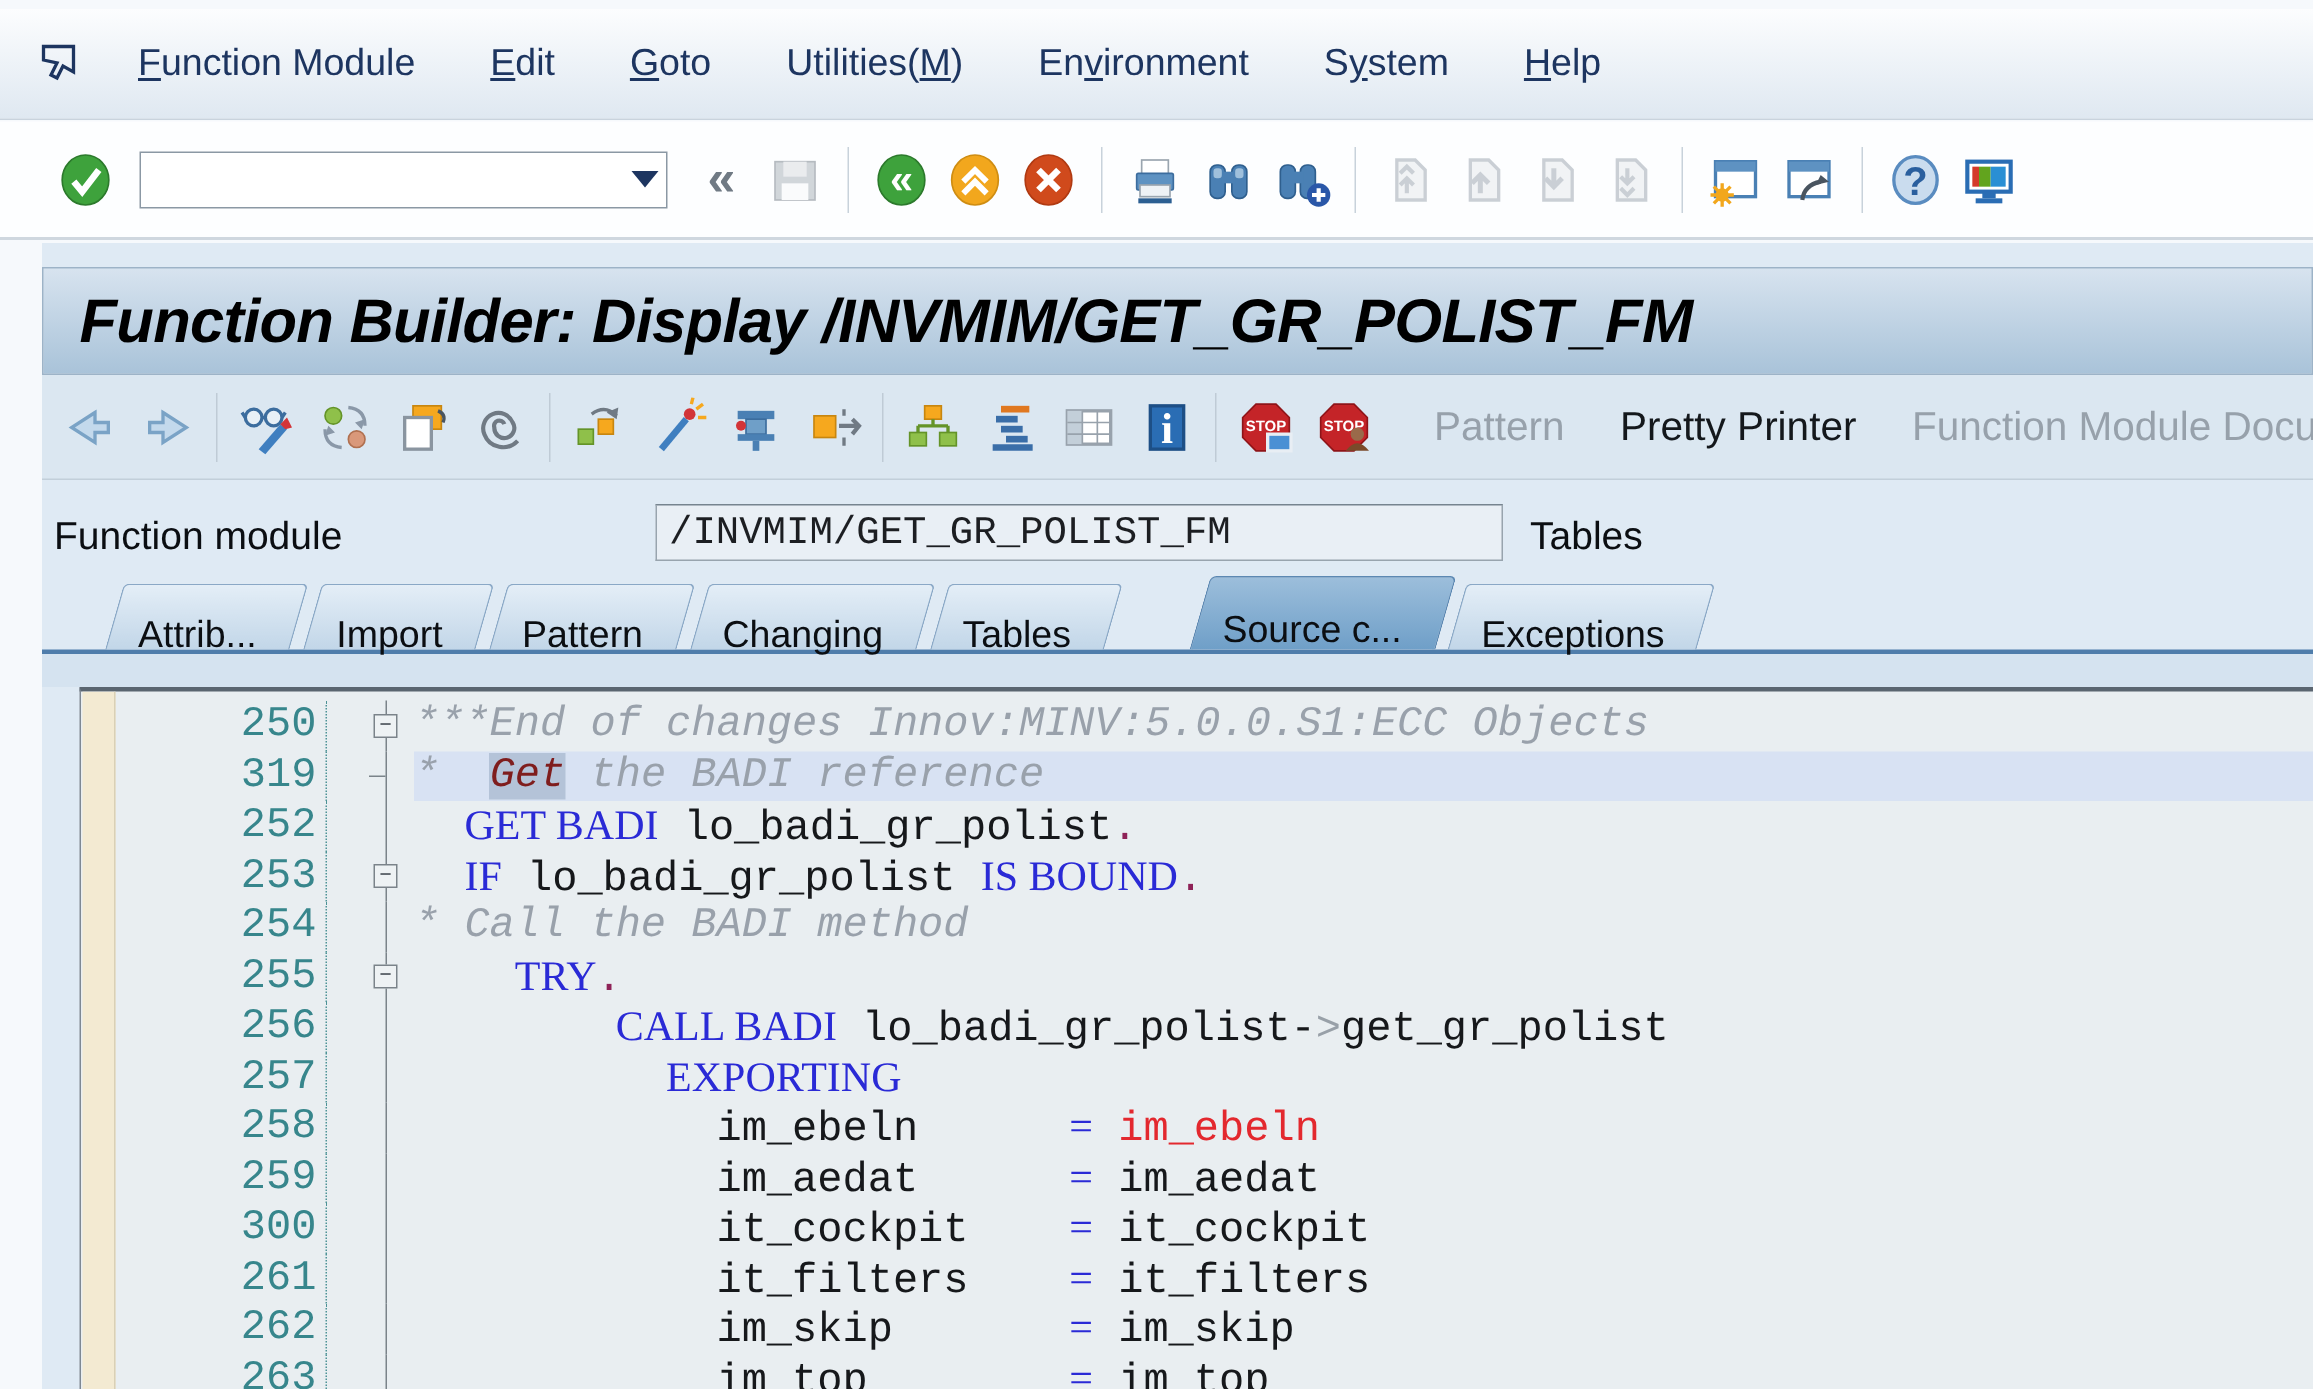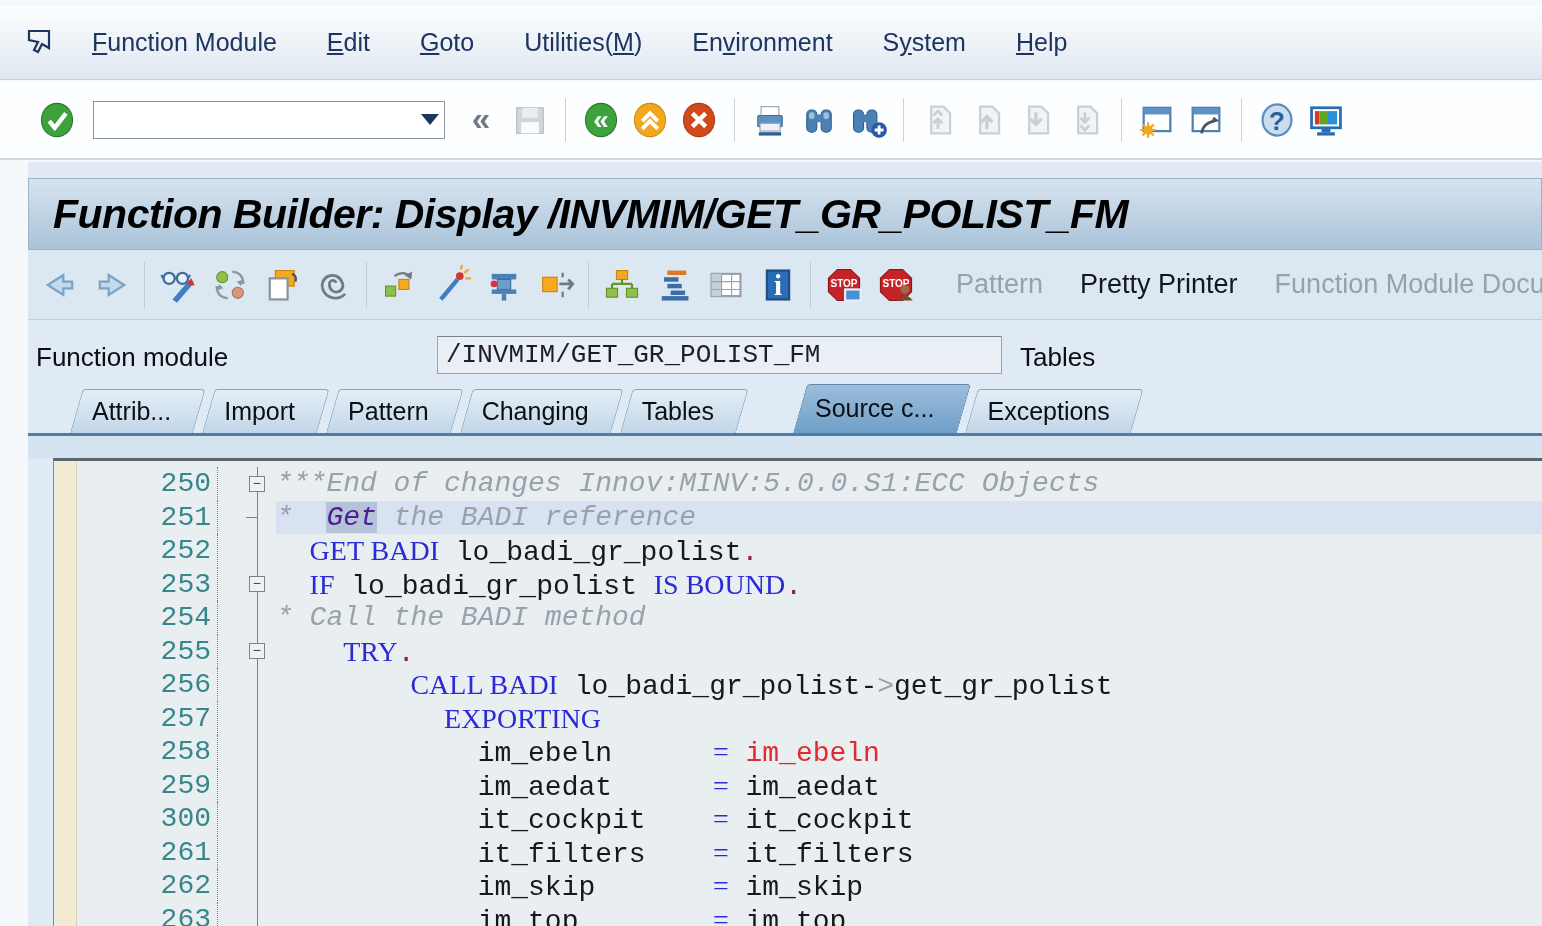--- a/index.html
+++ b/index.html
@@ -42,21 +42,21 @@
   .atb-btn.disabled{color:#97a1ab;}
   
   .formrow{position:relative;height:66px;}
   .formrow .flabel{position:absolute;left:8px;top:22px;font-size:26px;color:#0b0e12;}
   .formrow .fval{position:absolute;left:409px;top:16px;width:565px;height:38px;
     background:#e9eff5;border:1px solid #98a4ae;border-top-color:#76848f;
     font-family:"Liberation Mono",monospace;font-size:26px;color:#1c1e22;padding:0 8px;}
   .formrow .fstatus{position:absolute;left:992px;top:22px;font-size:26px;color:#0b0e12;}
   
   .tabs{margin-left:42px;display:flex;align-items:flex-end;height:47px;}
-  .tab{position:relative;height:44px;padding:0 22px;margin-right:9px;cursor:default;margin-top:23px;}
+  .tab{position:relative;height:44px;padding:12px 22px;margin-right:9px;cursor:default;margin-top:23px;}
   .tab::before{content:"";position:absolute;inset:0;border:1px solid #8aa8c6;border-bottom:none;
     border-radius:4px 4px 0 0;background:linear-gradient(#e4eef7,#c2d6e8);
     transform:skewX(-16deg);transform-origin:bottom left;}
   .tab.active{height:49px;margin-left:48px;}
   .tab.active::before{background:linear-gradient(#9cbedb,#6f9fc8);border-color:#5c88b2;}
   .tab-label{position:relative;font-size:25px;color:#0b0e12;line-height:44px;display:block;}
   .tab.active .tab-label{line-height:49px;}
   .tabline{height:3px;background:#4f7dab;}
   .tabpanel{height:22px;background:#d5e3f0;}
   
@@ -75,21 +75,21 @@
   .fold .tk{position:absolute;left:28px;top:50%;width:11px;height:1px;background:#7b838a;}
   .code{flex:1;font:28px/33.5px "Liberation Mono",monospace;white-space:pre;
     color:var(--ident,#16181b);}
   .code-row.hl .code{background:var(--row_highlight,#d8e2f3);}
   .c-comment{color:var(--comment,#99a1ab);font-style:italic;}
   .c-kw{color:var(--kw,#2a2ad6);font-family:Liberation Serif, serif;}
   .c-id{color:var(--ident,#16181b);}
   .c-dot{color:var(--dot,#8e2257);}
   .c-red{color:var(--red,#e3282e);}
   .c-op{color:var(--op,#98a0a8);}
-  .c-sel{color:#4c1d95;background:var(--selection,#b4c3d8);font-style:italic;}
+  .c-sel{color:#7f1d1d;background:var(--selection,#b4c3d8);font-style:italic;}
 </style>
 </head>
 <body>
 
 <div class="menubar">
   <span class="grip">
     <svg width="36" height="32" viewBox="0 0 36 32">
         <path d="M5 4h20v17l-7-4-4 8-4-2 4-8-9-2z" fill="none" stroke="#1d3560" stroke-width="2.2"></path>
       </svg>
   </span>
@@ -402,21 +402,21 @@
     <div>
         <div class="code-row">
           <div class="gutter">250</div>
           <div class="fold">
             <div class="vl"></div>
             <div class="bx">−</div>
           </div>
           <div class="code"><span class="c-comment">***End of changes Innov:MINV:5.0.0.S1:ECC Objects</span></div>
         </div>
         <div class="code-row hl">
-          <div class="gutter">251</div>
+          <div class="gutter">319</div>
           <div class="fold">
             <div class="vl"></div>
             <div class="tk"></div>
           </div>
           <div class="code"><span class="c-comment">*  </span><span class="c-sel">Get</span><span class="c-comment"> the BADI reference</span></div>
         </div>
         <div class="code-row">
           <div class="gutter">252</div>
           <div class="fold">
             <div class="vl"></div>

